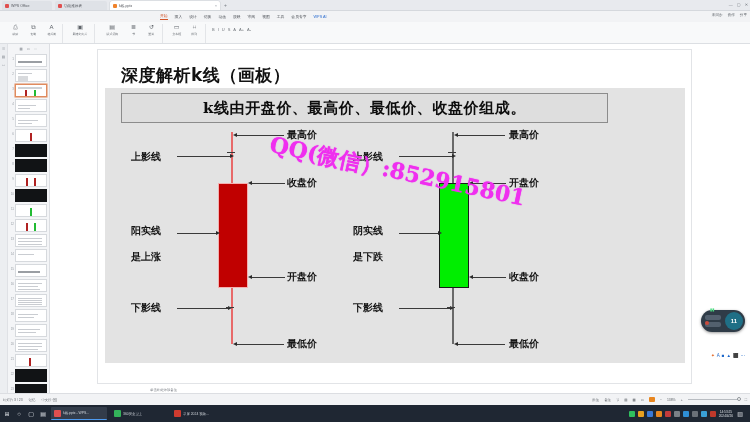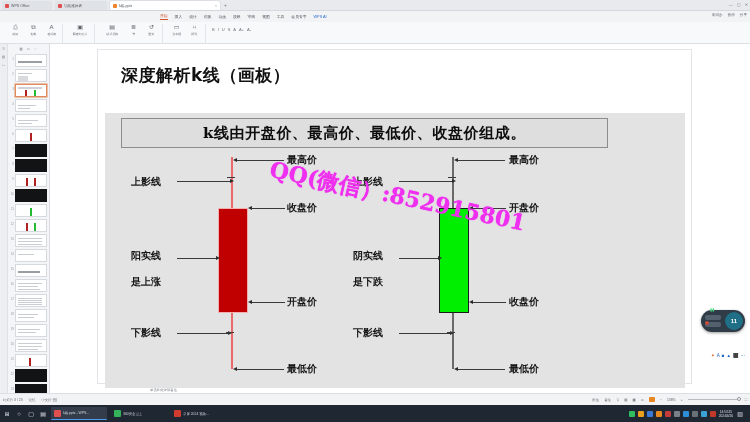--- a/index.html
+++ b/index.html
@@ -65,21 +65,21 @@
   .thumb.dark { background:#111315; border-color:#111315; }
   .tline { position:absolute; background:#c9ccd1; height:.8px; left:2px; }
   .tband { position:absolute; background:#cfd2d6; left:2px; }
   .tred { position:absolute; background:#b02222; }
   .tgreen { position:absolute; background:#22bb33; }
 
   
   .stage { flex:1; background:#ffffff; position:relative; display:flex; align-items:flex-start; justify-content:center; }
   .slide { position:absolute; left:47px; top:5px; width:595px; height:335px; background:#ffffff; border:1px solid #e2e4e7; }
   .slide-title { position:absolute; left:23px; top:14px; font-size:17px; font-weight:700; color:#111; font-family:"DejaVu Sans",sans-serif; letter-spacing:.5px; }
-  .figure { position:absolute; left:7px; top:63px; width:580px; height:275px; background:#e3e3e3; }
+  .figure { position:absolute; left:7px; top:38px; width:580px; height:275px; background:#e3e3e3; }
 
   .banner { position:absolute; left:16px; top:5px; width:487px; height:30px; background:#dedede; border:1.5px solid #8c8c8c; display:flex; align-items:center; justify-content:center; }
   .banner span { font-size:15px; font-weight:700; color:#0d0d0d; font-family:"DejaVu Serif",serif; letter-spacing:.6px; }
 
   .candle-wick { position:absolute; }
   .candle-body { position:absolute; }
   .lbl { position:absolute; font-size:10px; font-weight:700; color:#161616; font-family:"DejaVu Serif",serif; white-space:nowrap; }
   .arrow { position:absolute; height:1px; background:#3a3a3a; }
   .arrow::after { content:""; position:absolute; top:-2px; width:0; height:0; border-top:2.5px solid transparent; border-bottom:2.5px solid transparent; }
   .arrow.left::after { left:-3px; border-right:4px solid #2b2b2b; }

